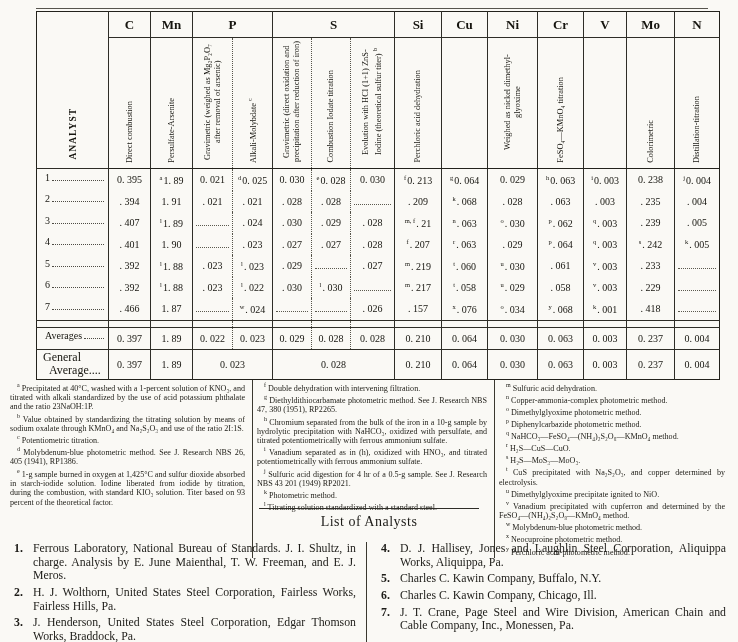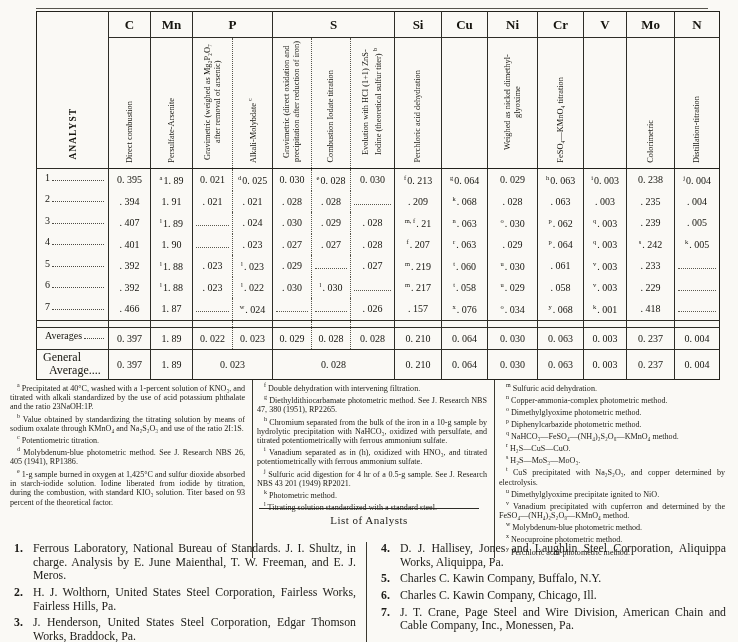--- a/index.html
+++ b/index.html
@@ -35,21 +35,21 @@
          text-align:justify;color:#23221c;}
   .fncol.c1{width:246px;}
   .fncol.c2{width:242px;border-left:1px solid #3a382f;}
   .fncol.c3{width:238px;border-left:1px solid #3a382f;}
   .fn{margin:0 0 1px 0;text-indent:7px;}
   .fn sup{font-size:6px;}
   
   .section-rule{position:absolute;left:259px;top:508px;width:220px;border:none;
                 border-top:1px solid #2e2d27;margin:0;}
   .list-heading{position:absolute;left:0;top:514px;width:738px;text-align:center;margin:0;
-                font-size:11px;font-weight:normal;letter-spacing:.5px;}
+                font-size:14px;font-weight:normal;letter-spacing:.5px;}
   .analyst-list{position:absolute;left:14px;top:542px;width:712px;display:flex;}
   .alcol{box-sizing:border-box;font-size:11.8px;line-height:1.16;}
   .alcol.left{width:352px;padding-right:10px;}
   .alcol.right{width:360px;border-left:1px solid #3a382f;padding-left:14px;}
   .li-item{display:flex;margin-bottom:3px;}
   .li-num{font-weight:bold;width:17px;flex:0 0 17px;text-align:left;}
   .li-text{flex:1;text-align:justify;padding-left:2px;}
 </style>
 </head>
 <body>

